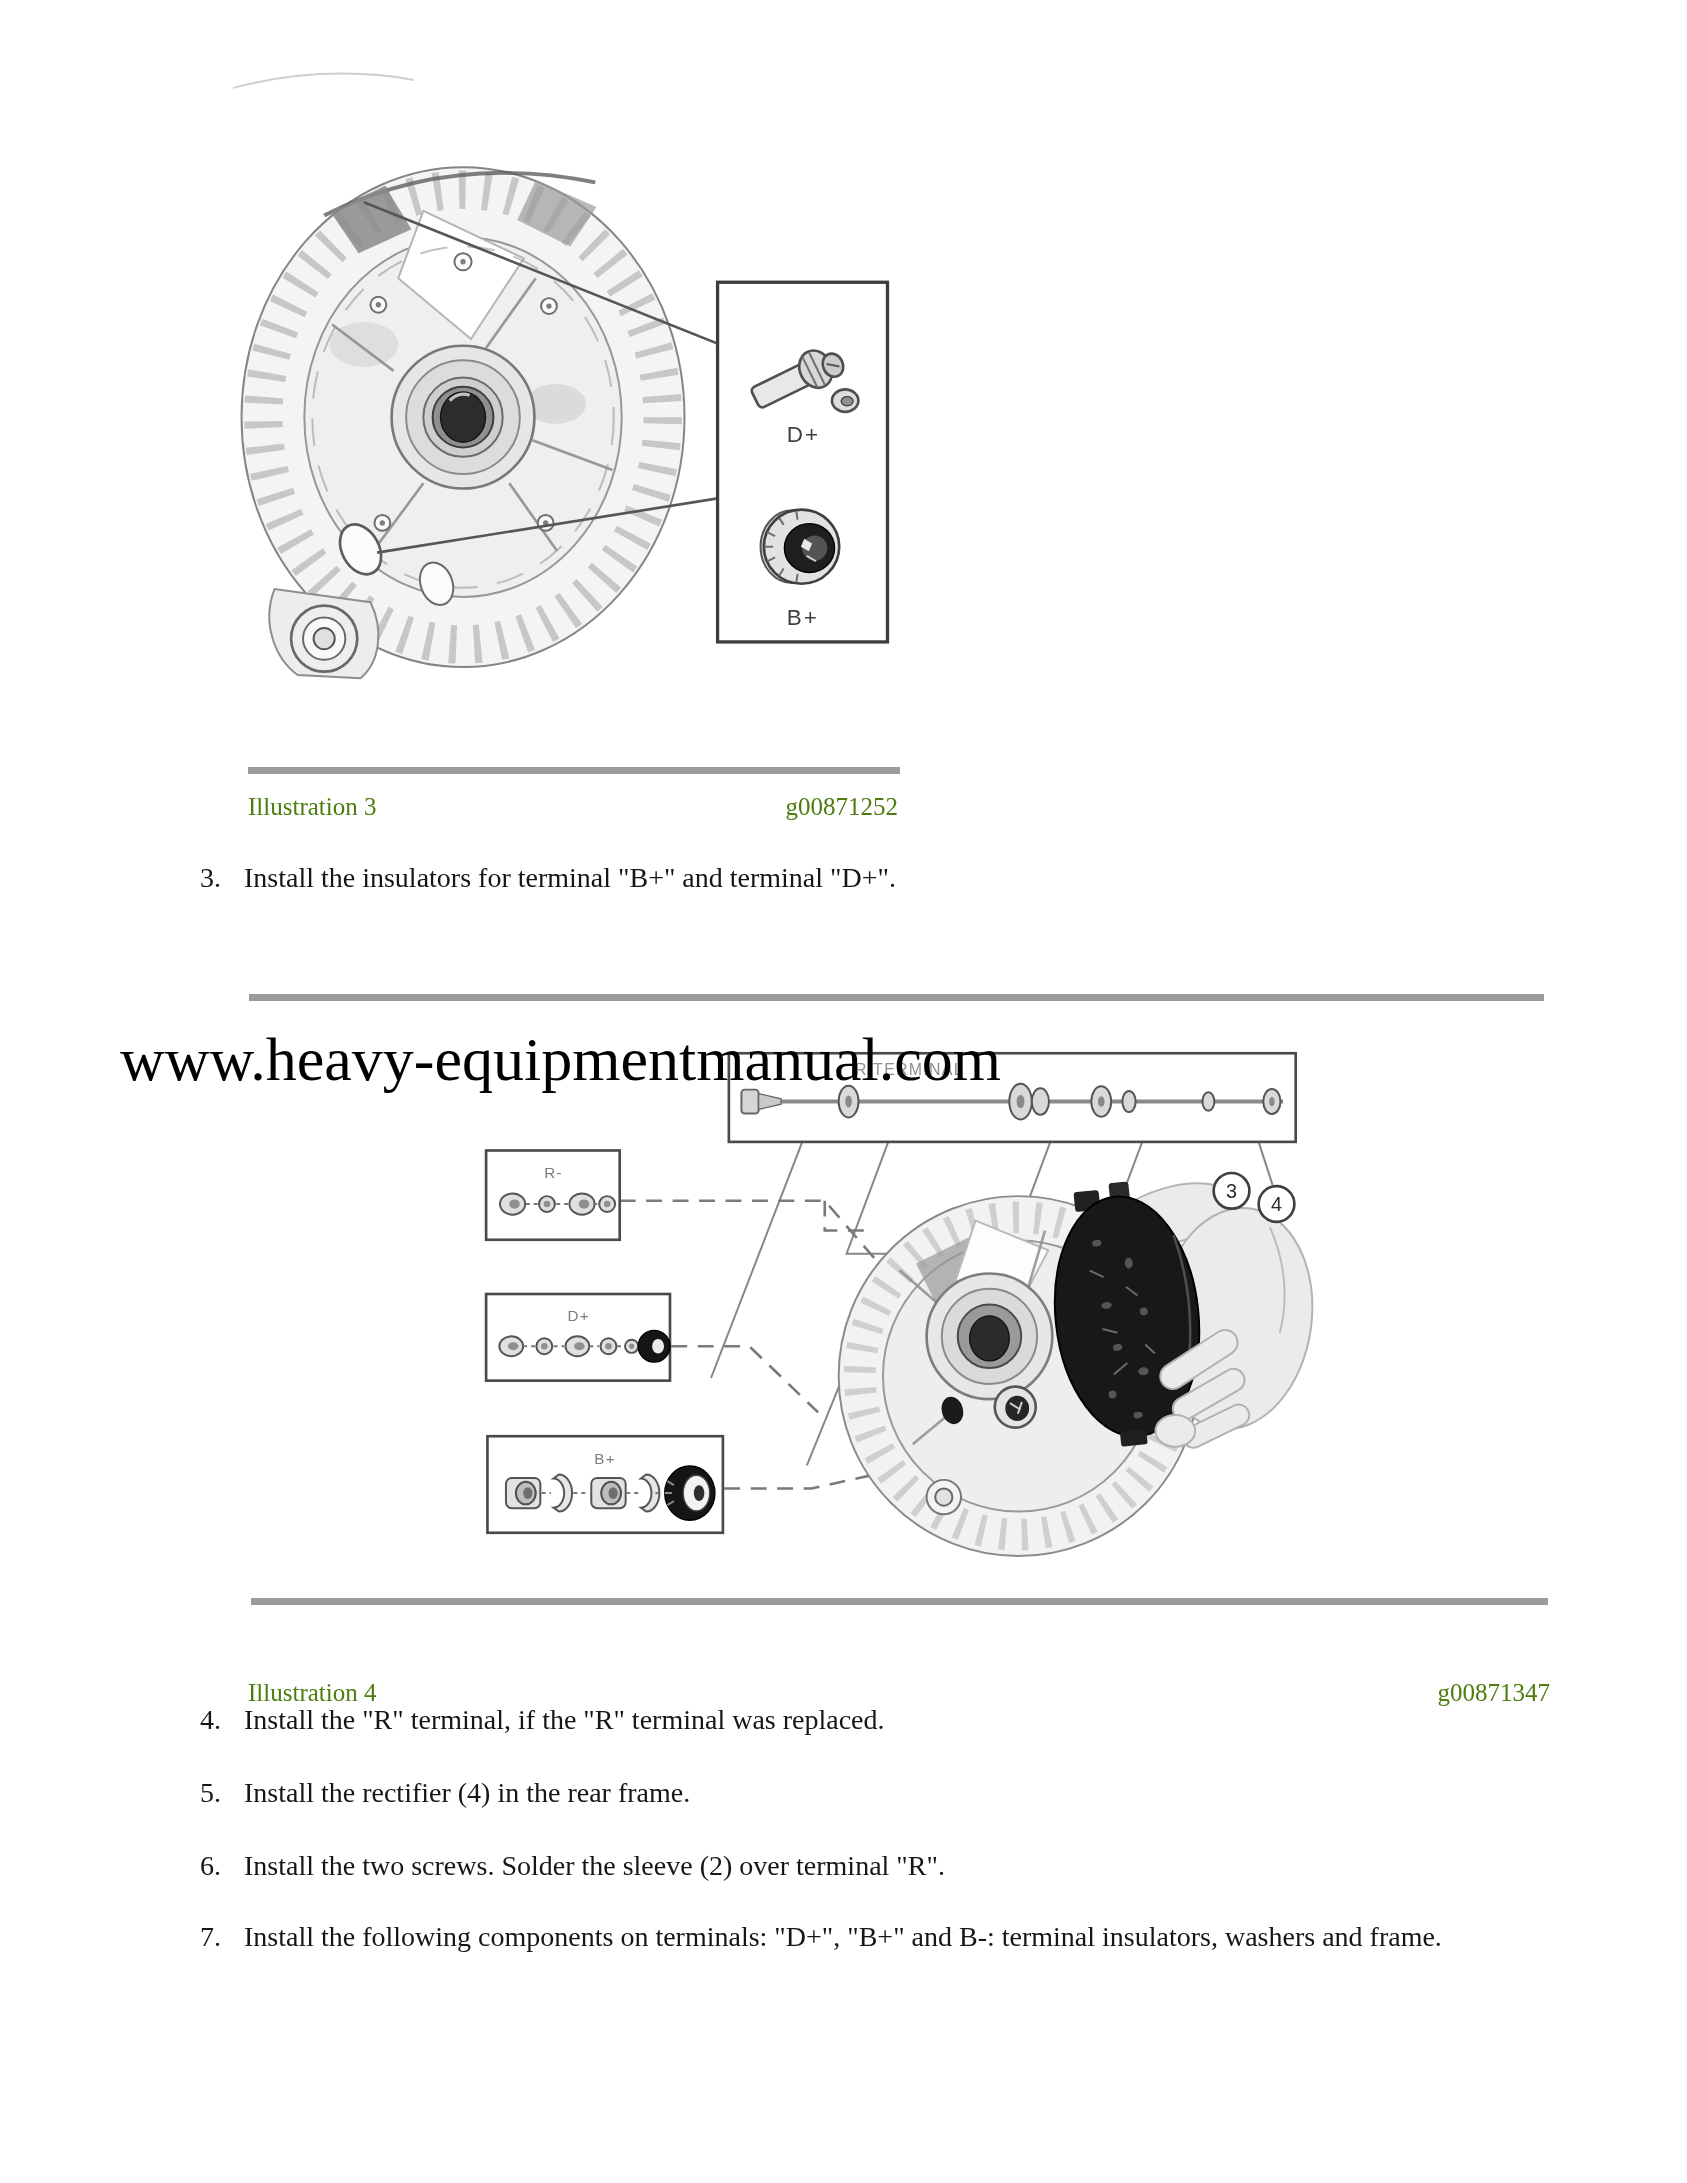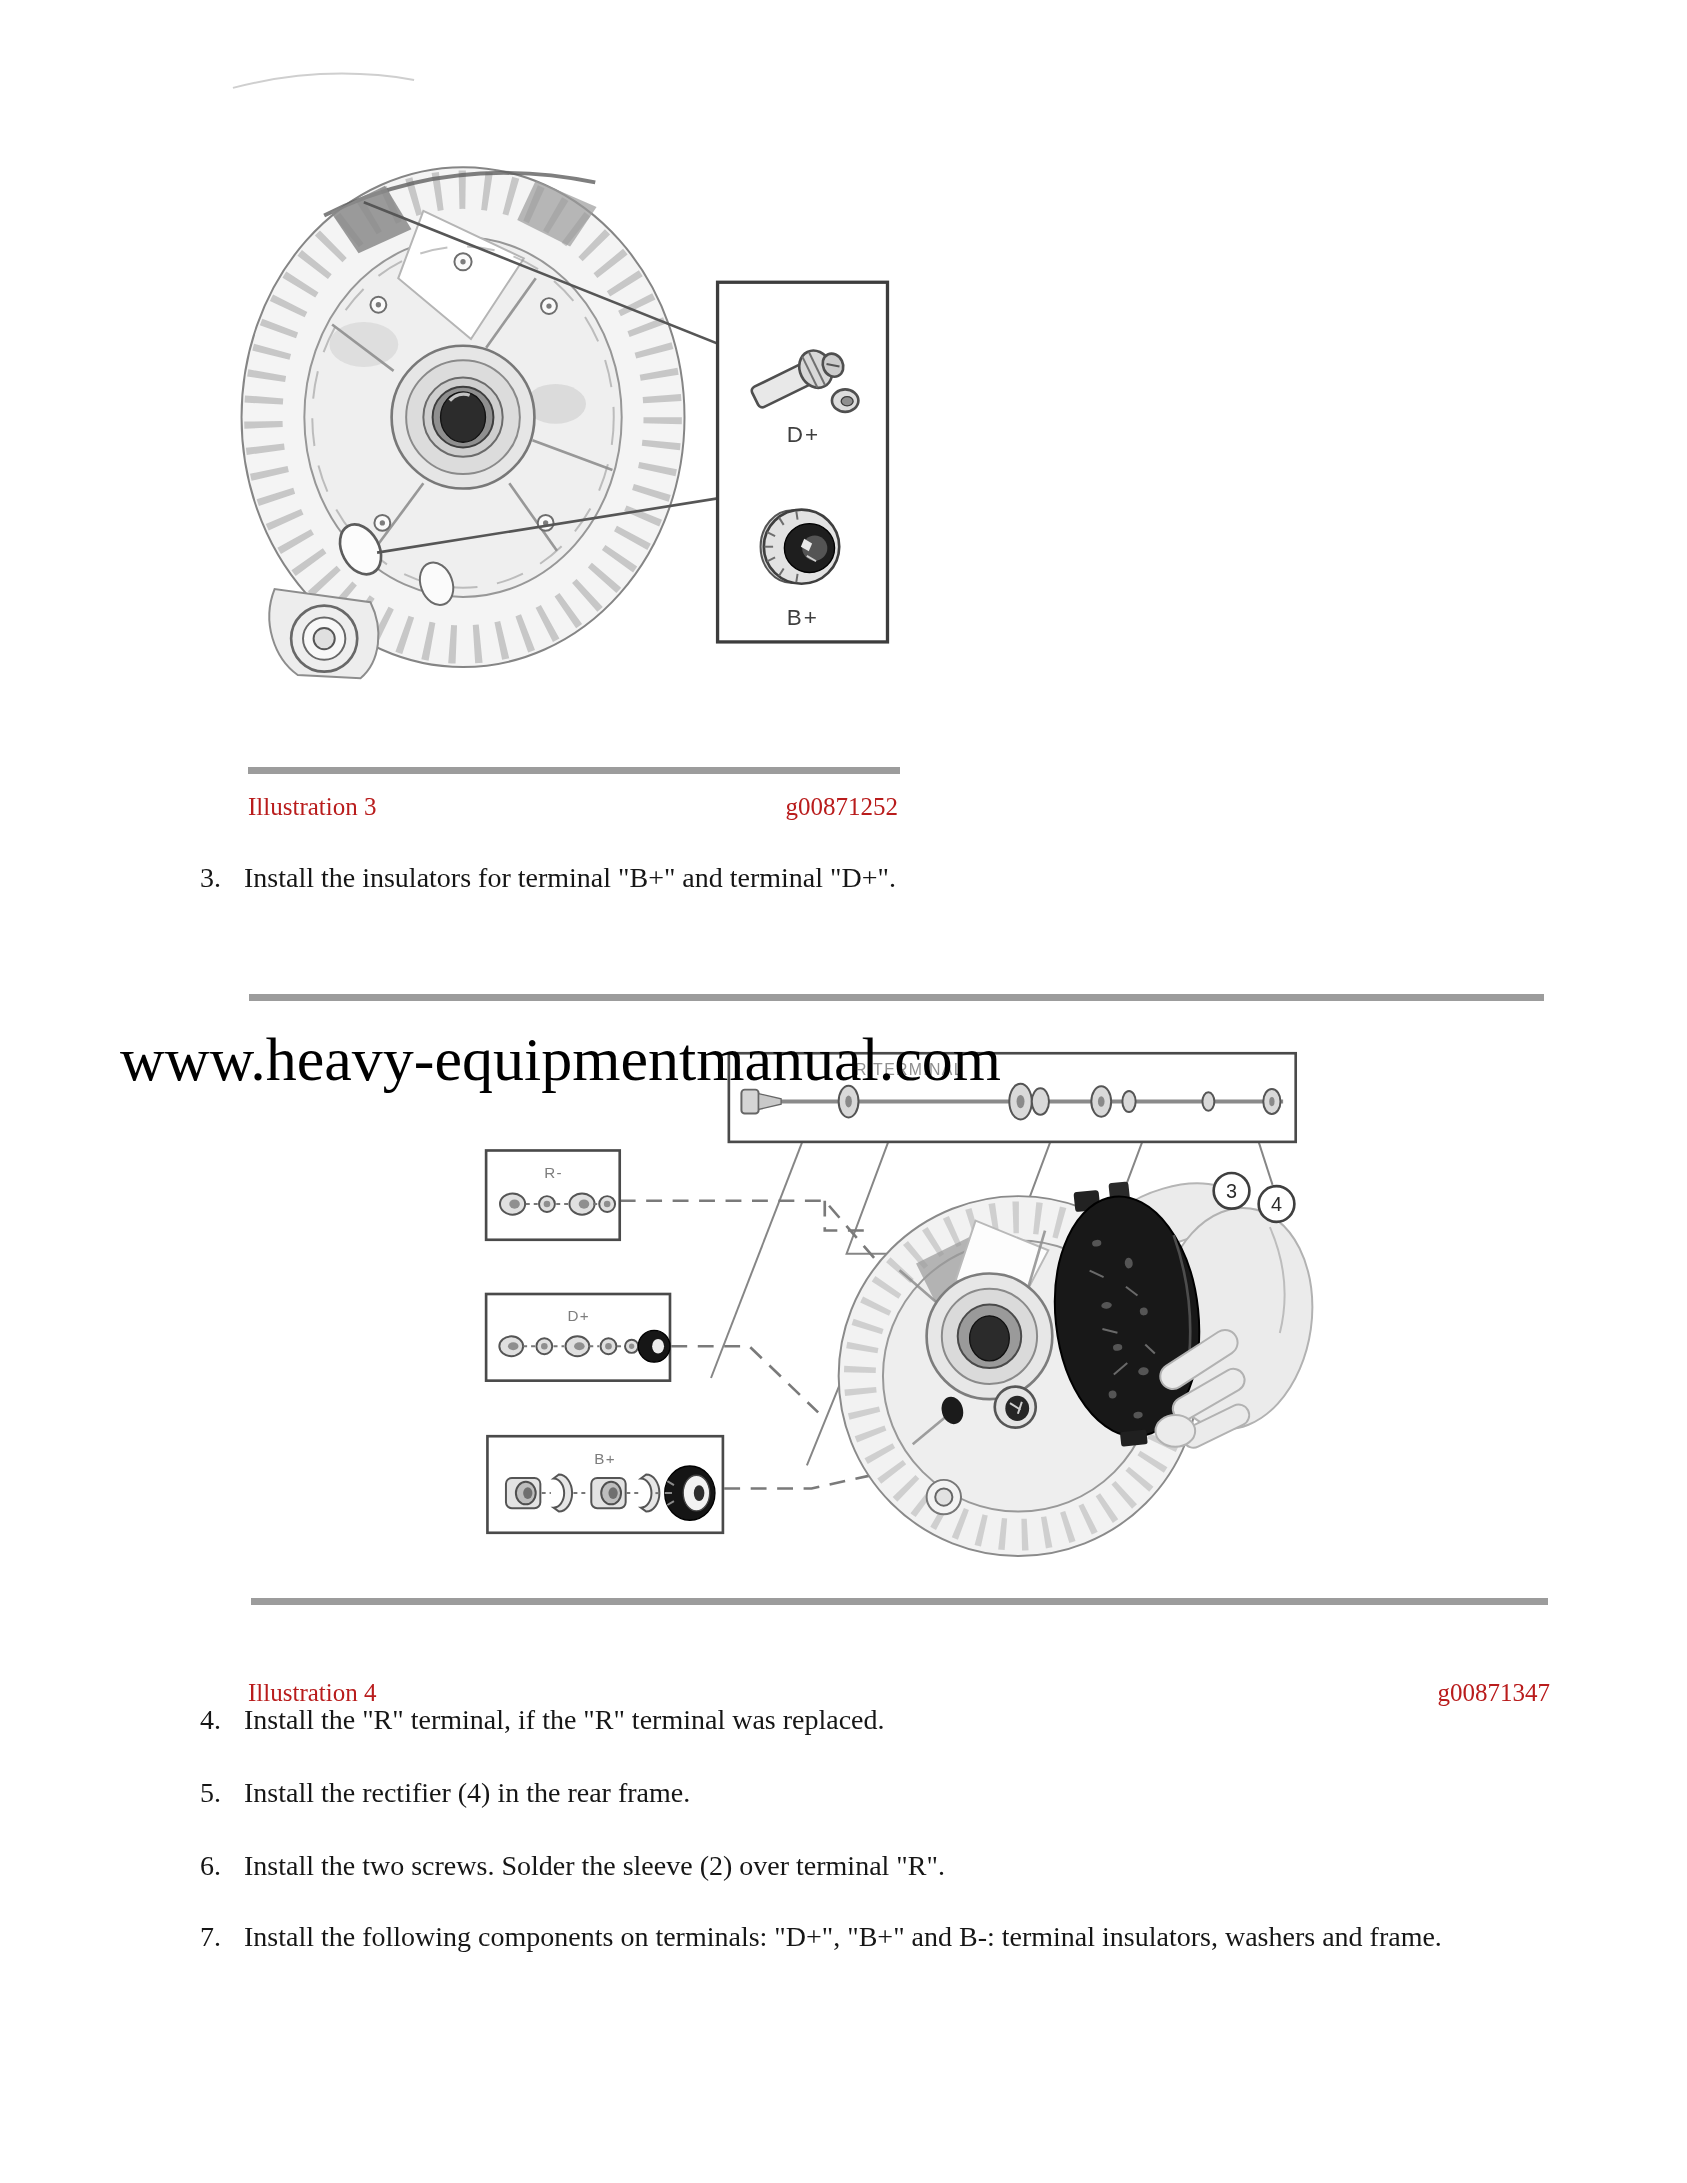--- a/index.html
+++ b/index.html
@@ -1,20 +1,20 @@
 <!DOCTYPE html>
 <html style="font-size:10.6px"><head>
 <meta charset="utf-8">
 <style>
   html,body{margin:0;padding:0;background:#ffffff;}
   .page{position:relative;width:1687px;height:2183px;background:#ffffff;overflow:hidden;
         font-family:"Liberation Serif","DejaVu Serif",serif;color:#1b1b1b;}
   .rule{position:absolute;height:7.3px;background:#9c9c9c;}
   .caption-row{position:absolute;display:flex;justify-content:space-between;
-               font-size:25px;line-height:1.1;color:#b91c1c;text-align:center;}
+               font-size:25px;line-height:1.1;color:#4d7c0f;text-align:center;}
   .step{position:absolute;display:flex;font-size:28px;line-height:1.32;color:#161616;}
   .step-num{width:44px;flex:0 0 44px;}
   .step-text{width:1246px;}
   .watermark{position:absolute;left:120px;top:1027px;z-index:30;
              font-family:Liberation Serif, serif;
              font-size:62px;line-height:1.05;letter-spacing:0px;white-space:nowrap;
              color:#000000;}
   svg{position:absolute;}
   svg text{font-family:"Liberation Sans","DejaVu Sans",sans-serif;fill:#4a4a4a;}
   .part-label{font-size:34px;letter-spacing:3px;fill:#3f3f3f;}

